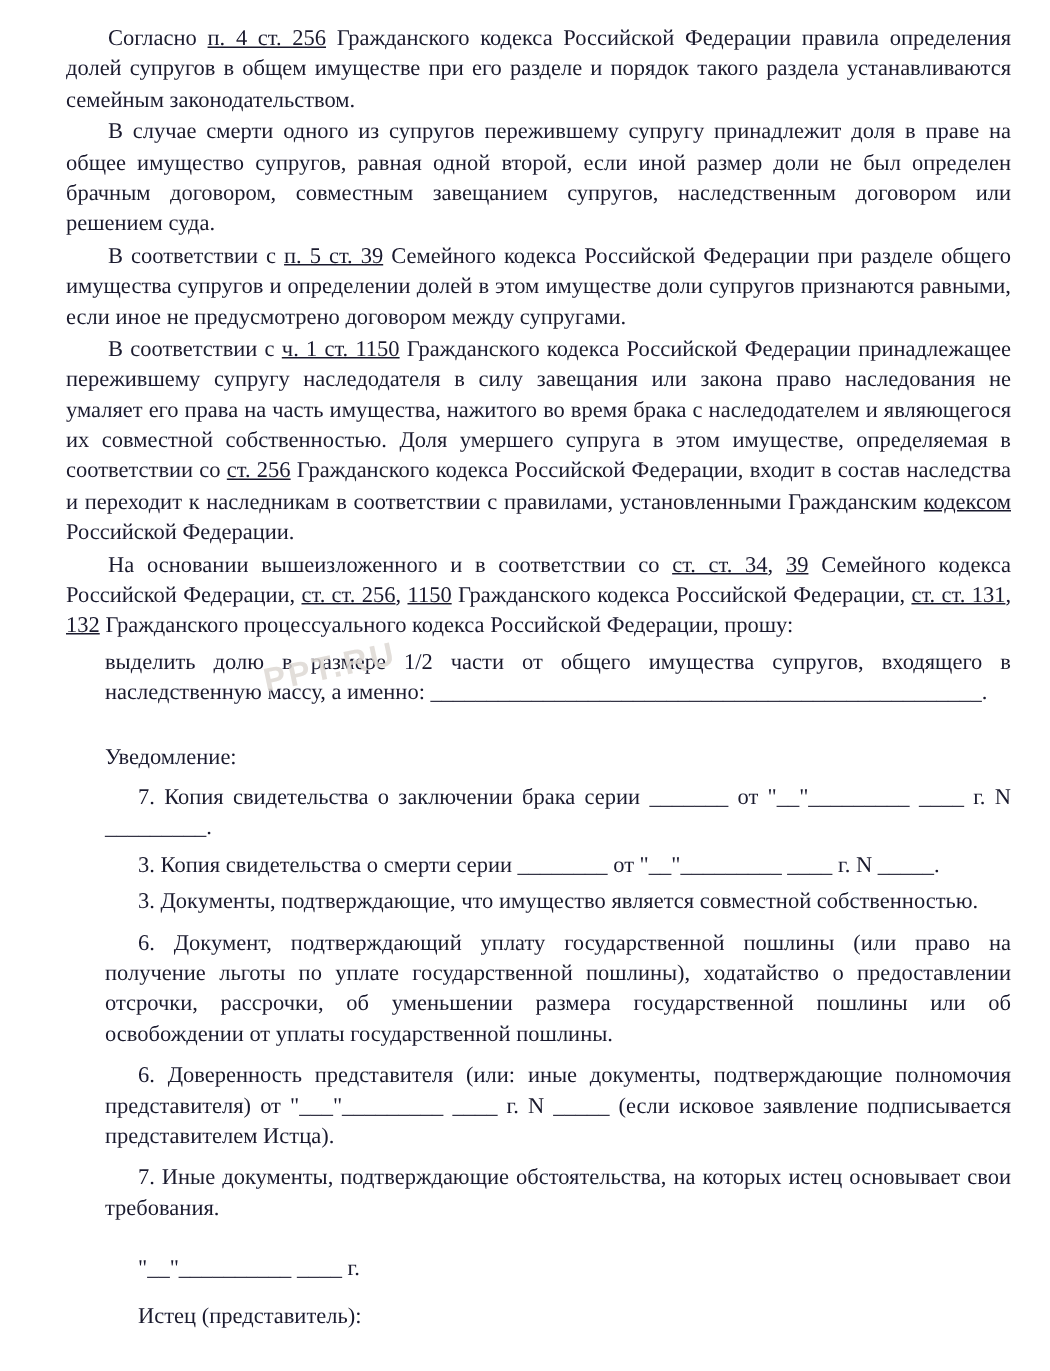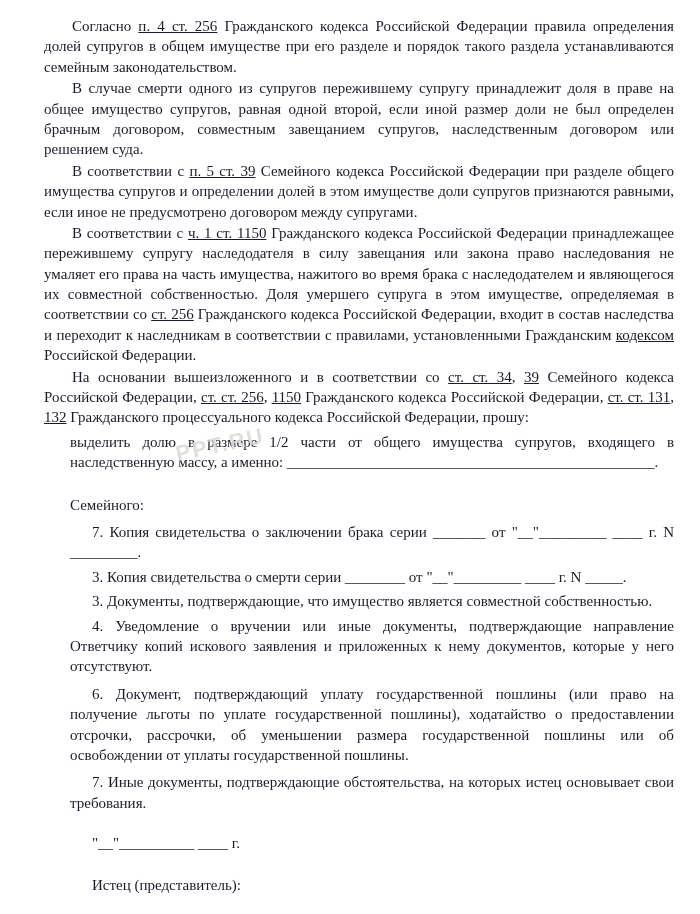--- a/index.html
+++ b/index.html
@@ -67,21 +67,21 @@
     transform: rotate(-12deg);
     opacity: .85;
     pointer-events: none;
     font-weight: bold;
   }
   .date-line {
     margin-top: 20px;
     text-indent: 22px;
   }
   .final {
-    margin-top: 22px;
+    margin-top: 12px;
     text-indent: 22px;
   }
 </style>
 </head>
 <body>
 
 <div class="page">
 
   <div class="watermark">PPT.RU</div>
 
@@ -91,26 +91,26 @@
     <p class="indent block-gap"><span><span>В соответствии с </span><span class="link">п. 5 ст. 39</span><span> Семейного кодекса Российской Федерации при разделе общего имущества супругов и определении долей в этом имуществе доли супругов признаются равными, если иное не предусмотрено договором между супругами.</span></span></p>
     <p class="indent block-gap"><span><span>В соответствии с </span><span class="link">ч. 1 ст. 1150</span><span> Гражданского кодекса Российской Федерации принадлежащее пережившему супругу наследодателя в силу завещания или закона право наследования не умаляет его права на часть имущества, нажитого во время брака с наследодателем и являющегося их совместной собственностью. Доля умершего супруга в этом имуществе, определяемая в соответствии со </span><span class="link">ст. 256</span><span> Гражданского кодекса Российской Федерации, входит в состав наследства и переходит к наследникам в соответствии с правилами, установленными Гражданским </span><span class="link">кодексом</span><span> Российской Федерации.</span></span></p>
     <p class="indent block-gap"><span><span>На основании вышеизложенного и в соответствии со </span><span class="link">ст. ст. 34</span><span>, </span><span class="link">39</span><span> Семейного кодекса Российской Федерации, </span><span class="link">ст. ст. 256</span><span>, </span><span class="link">1150</span><span> Гражданского кодекса Российской Федерации, </span><span class="link">ст. ст. 131</span><span>, </span><span class="link">132</span><span> Гражданского процессуального кодекса Российской Федерации, прошу:</span></span></p>
   </div>
 
   <div class="inner spaced">
     <p>выделить долю в размере 1/2 части от общего имущества супругов, входящего в наследственную массу, а именно: _________________________________________________.</p>
   </div>
 
   <div class="inner" style="margin-top:22px;">
-    <p>Семейного:</p>
+    <p>Уведомление:</p>
     <p class="list-item">7. Копия свидетельства о заключении брака серии _______ от "__"_________ ____ г. N _________.</p>
     <p class="list-item tight">3. Копия свидетельства о смерти серии ________ от "__"_________ ____ г. N _____.</p>
     <p class="list-item tight">3. Документы, подтверждающие, что имущество является совместной собственностью.</p>
-    <p class="list-item tight">4. Уведомление о вручении или иные документы, подтверждающие направление Ответчику копий искового заявления и приложенных к нему документов, которые у него отсутствуют.</p>
     <p class="list-item">6. Документ, подтверждающий уплату государственной пошлины (или право на получение льготы по уплате государственной пошлины), ходатайство о предоставлении отсрочки, рассрочки, об уменьшении размера государственной пошлины или об освобождении от уплаты государственной пошлины.</p>
+    <p class="list-item">6. Доверенность представителя (или: иные документы, подтверждающие полномочия представителя) от "___"_________ ____ г. N _____ (если исковое заявление подписывается представителем Истца).</p>
     <p class="list-item">7. Иные документы, подтверждающие обстоятельства, на которых истец основывает свои требования.</p>
 
     <p class="date-line">"__"__________ ____ г.</p>
 
     <p class="final">Истец (представитель):</p>
 
   </div>
 
 </div>
 

